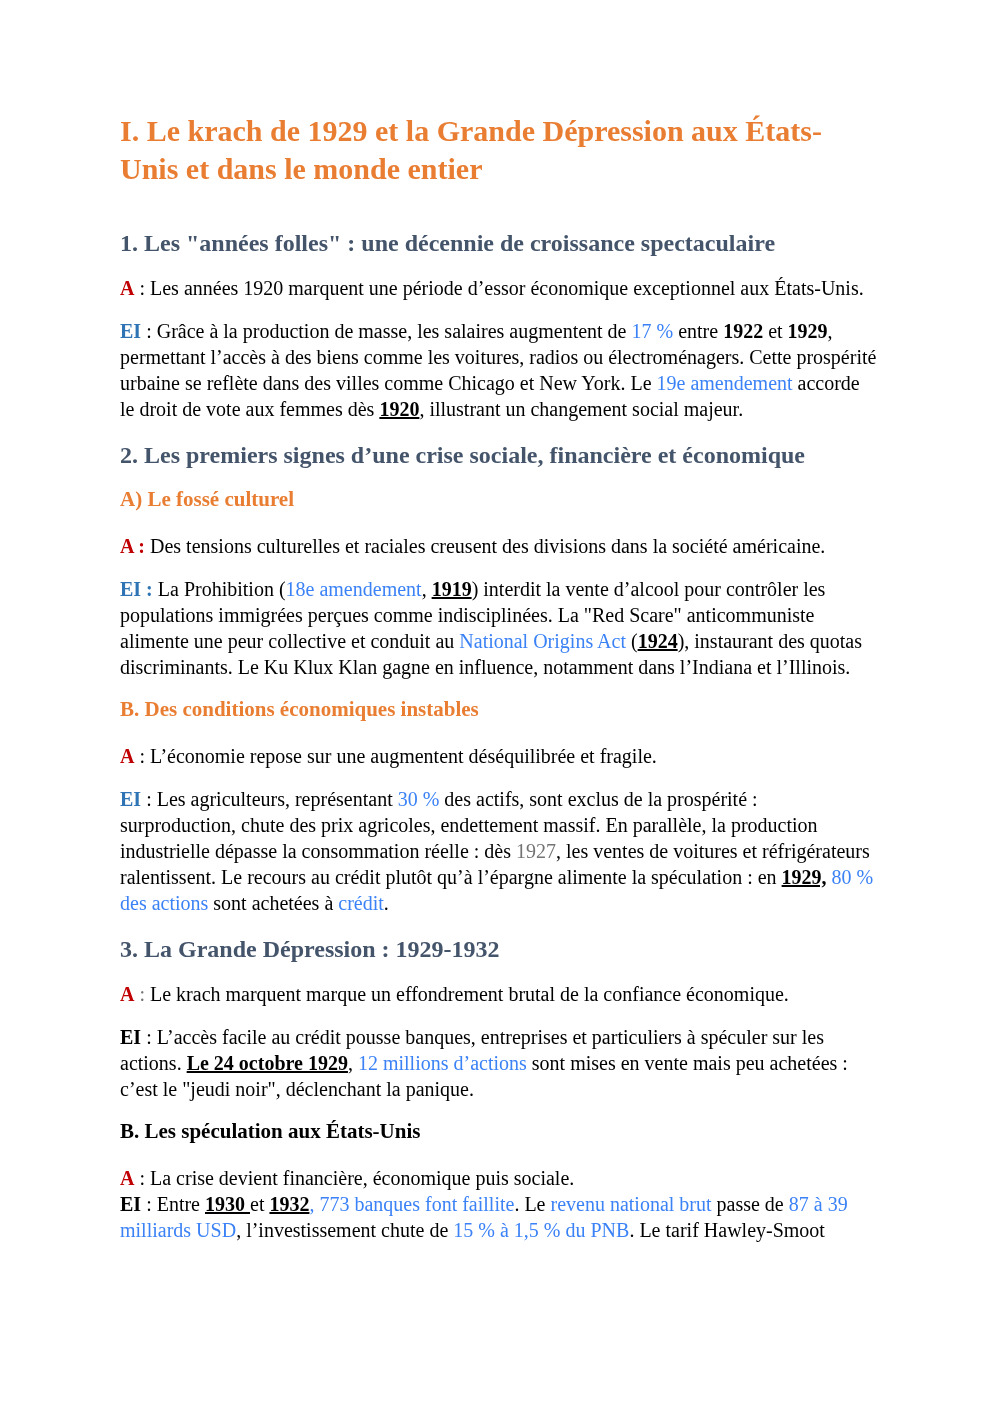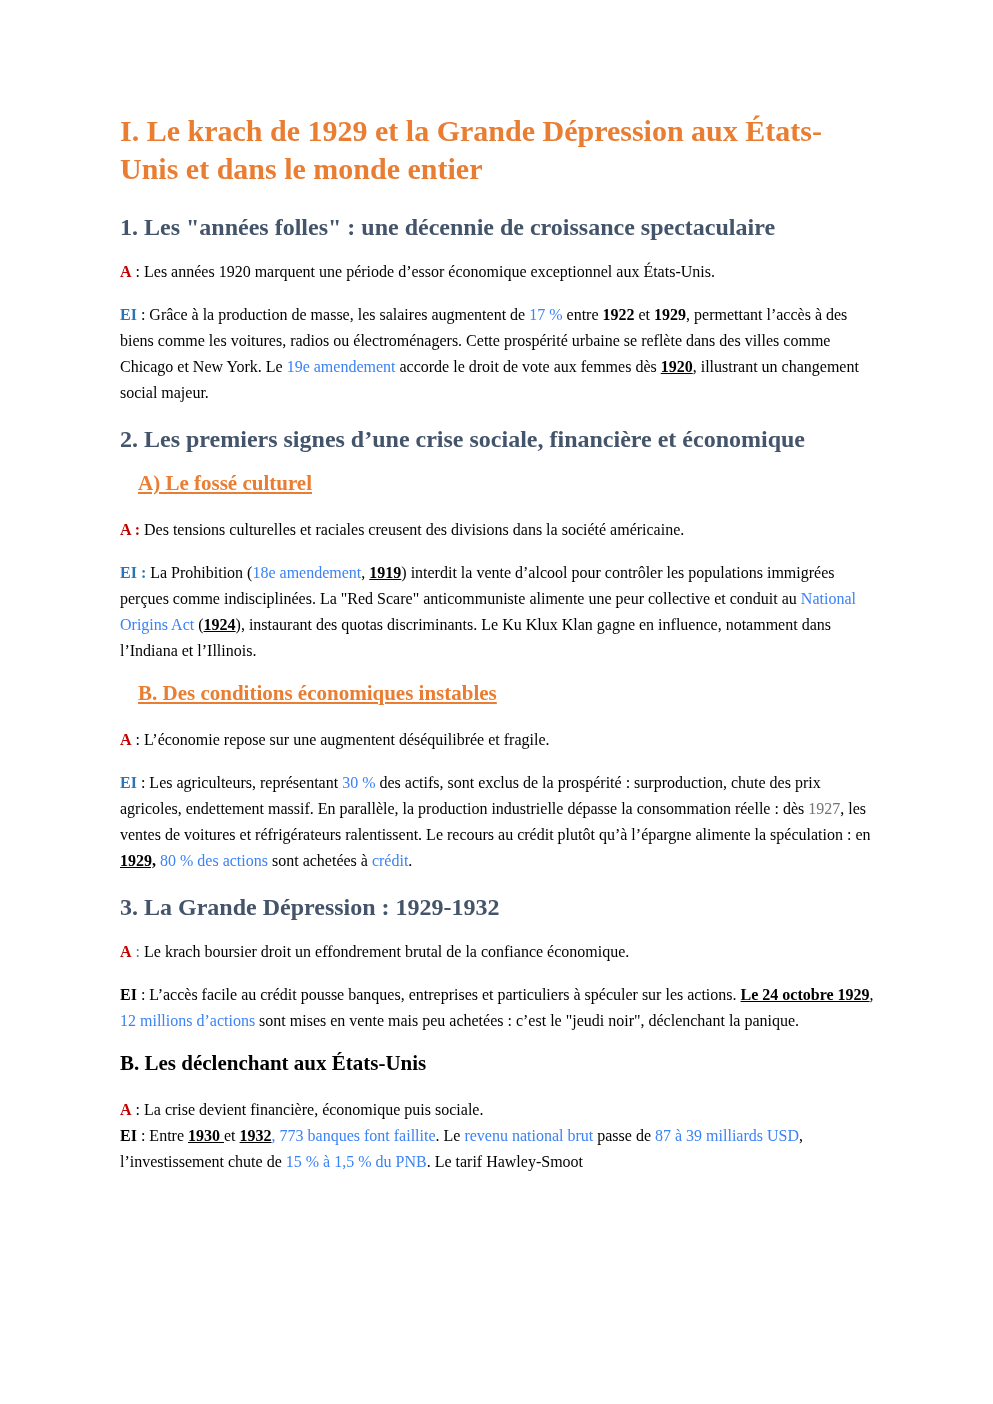--- a/index.html
+++ b/index.html
@@ -1,25 +1,25 @@
 <!DOCTYPE html>
 <html><head>
 <meta charset="utf-8">
 <style>
   html,body{margin:0;padding:0;background:#ffffff;}
   body{width:993px;height:1404px;overflow:hidden;}
   main{box-sizing:border-box;padding:112px 115px 0 120px;
        font-family:"Liberation Serif","DejaVu Serif",serif;color:#000;}
   h1{font-family:inherit;font-size:30px;line-height:38px;font-weight:bold;
-     color:#E97D32;margin:0 0 24px 0;}
+     color:#E97D32;margin:0 0 40px 0;}
   h2{font-size:24px;line-height:30px;font-weight:bold;color:#44546A;margin:18px 0 12px 0;}
   h3{font-size:21px;line-height:27px;font-weight:bold;margin:16px 0 20px 0;}
-  h3.orange{color:#E97D32;text-decoration:underline;margin-left:18px;}
+  h3.orange{color:#E97D32;}
   h3.black{color:#000;}
-  p{font-size:16px;line-height:26px;margin:17px 0 16px 0;}
+  p{font-size:20px;line-height:26px;margin:17px 0 16px 0;}
   .plain{color:#000;}
   .bold{font-weight:bold;color:#000;}
   .boldu{font-weight:bold;color:#000;text-decoration:underline;}
   .red{color:#737373;}
   .marker-red{font-weight:bold;color:#C00000;}
   .marker-blue{font-weight:bold;color:#2E74B5;}
   .marker-black{font-weight:bold;color:#000;}
   .link{color:#3b82f6;}
 </style>
 </head>
@@ -32,18 +32,18 @@
       <p><span class="marker-red">A</span><span class="plain"> : Les années 1920 marquent une période d’essor économique exceptionnel aux États-Unis.</span></p>
       <p><span class="marker-blue">EI</span><span class="plain"> : Grâce à la production de masse, les salaires augmentent de </span><span class="link">17 %</span><span class="plain"> entre </span><span class="bold">1922</span><span class="plain"> et </span><span class="bold">1929</span><span class="plain">, permettant l’accès à des biens comme les voitures, radios ou électroménagers. Cette prospérité urbaine se reflète dans des villes comme Chicago et New York. Le </span><span class="link">19e amendement</span><span class="plain"> accorde le droit de vote aux femmes dès </span><span class="boldu">1920</span><span class="plain">, illustrant un changement social majeur.</span></p>
       <h2>2. Les premiers signes d’une crise sociale, financière et économique</h2>
       <h3 class="orange">A) Le fossé culturel</h3>
       <p><span class="marker-red">A :</span><span class="plain"> Des tensions culturelles et raciales creusent des divisions dans la société américaine.</span></p>
       <p><span class="marker-blue">EI :</span><span class="plain"> La Prohibition (</span><span class="link">18e amendement</span><span class="plain">, </span><span class="boldu">1919</span><span class="plain">) interdit la vente d’alcool pour contrôler les populations immigrées perçues comme indisciplinées. La "Red Scare" anticommuniste alimente une peur collective et conduit au </span><span class="link">National Origins Act</span><span class="plain"> (</span><span class="boldu">1924</span><span class="plain">), instaurant des quotas discriminants. Le Ku Klux Klan gagne en influence, notamment dans l’Indiana et l’Illinois.</span></p>
       <h3 class="orange">B. Des conditions économiques instables</h3>
       <p><span class="marker-red">A</span><span class="plain"> : L’économie repose sur une augmentent déséquilibrée et fragile.</span></p>
       <p><span class="marker-blue">EI</span><span class="plain"> : Les agriculteurs, représentant </span><span class="link">30 %</span><span class="plain"> des actifs, sont exclus de la prospérité : surproduction, chute des prix agricoles, endettement massif. En parallèle, la production industrielle dépasse la consommation réelle : dès </span><span class="red">1927</span><span class="plain">, les ventes de voitures et réfrigérateurs ralentissent. Le recours au crédit plutôt qu’à l’épargne alimente la spéculation : en </span><span class="boldu">1929,</span><span class="plain"> </span><span class="link">80 % des actions</span><span class="plain"> sont achetées à </span><span class="link">crédit</span><span class="plain">.</span></p>
       <h2>3. La Grande Dépression : 1929-1932</h2>
-      <p><span class="marker-red">A</span><span class="red"> : </span><span class="plain">Le krach boursier droit un effondrement brutal de la confiance économique.</span></p>
+      <p><span class="marker-red">A</span><span class="red"> : </span><span class="plain">Le krach marquent marque un effondrement brutal de la confiance économique.</span></p>
       <p><span class="marker-black">EI</span><span class="plain"> : L’accès facile au crédit pousse banques, entreprises et particuliers à spéculer sur les actions. </span><span class="boldu">Le 24 octobre 1929</span><span class="plain">, </span><span class="link">12 millions d’actions</span><span class="plain"> sont mises en vente mais peu achetées : c’est le "jeudi noir", déclenchant la panique.</span></p>
-      <h3 class="black">B. Les déclenchant aux États-Unis</h3>
+      <h3 class="black">B. Les spéculation aux États-Unis</h3>
       <p><span class="marker-red">A</span><span class="plain"> : La crise devient financière, économique puis sociale.</span><br><span class="marker-black">EI</span><span class="plain"> : Entre </span><span class="boldu">1930 </span><span class="plain">et </span><span class="boldu">1932</span><span class="link">, 773 banques font faillite</span><span class="plain">. Le </span><span class="link">revenu national brut</span><span class="plain"> passe de </span><span class="link">87 à 39 milliards USD</span><span class="plain">, l’investissement chute de </span><span class="link">15 % à 1,5 % du PNB</span><span class="plain">. Le tarif Hawley-Smoot</span></p>
     </div>
 </main>
 
 </body></html>

